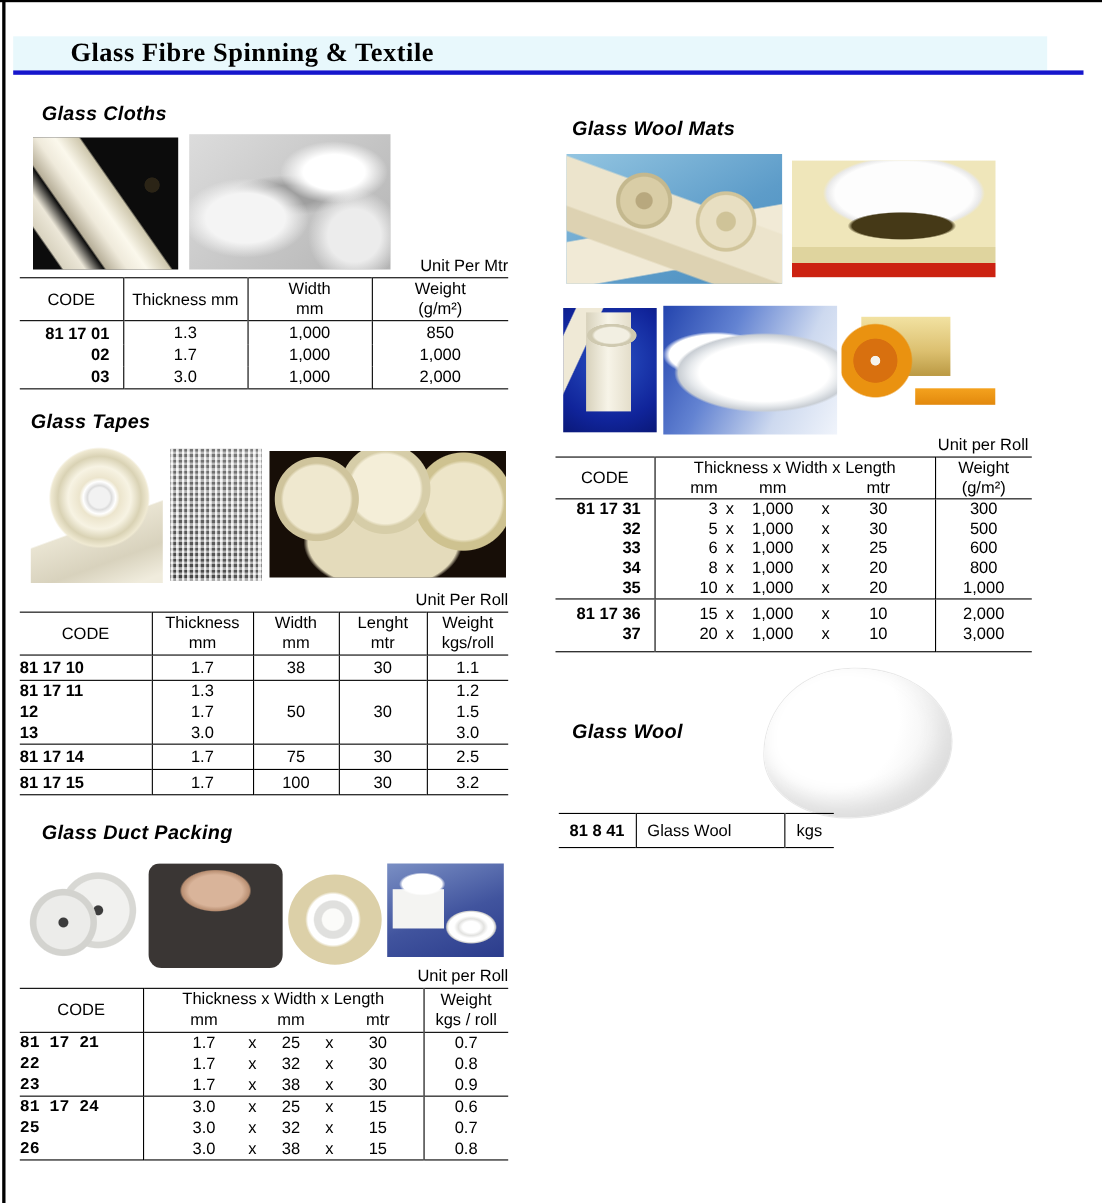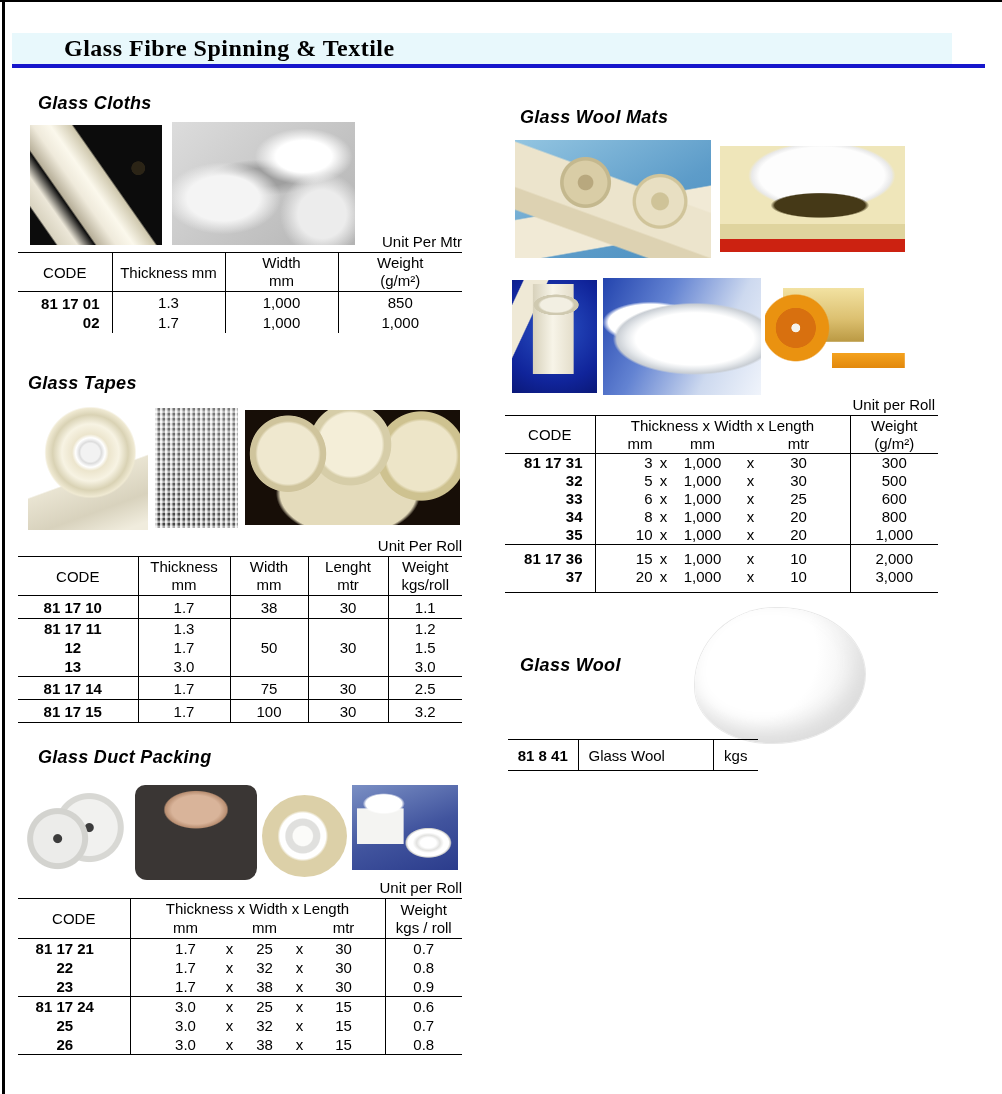--- a/index.html
+++ b/index.html
@@ -21,22 +21,22 @@
   table.tbl{position:absolute;border-collapse:collapse;table-layout:fixed;font-size:15px;color:#000;}
   .tbl th,.tbl td{border-left:1.5px solid #000;padding:0;text-align:center;vertical-align:middle;
       font-weight:normal;font-size:15px;}
   .tbl th:first-child,.tbl td:first-child{border-left:none;}
   tr.topline{border-top:1.5px solid #000;}
   tr.botline{border-bottom:1.5px solid #000;}
   .hl{line-height:18px;}
   td.code,th.code{font-weight:bold;}
   .code div{line-height:19px;}
   .cloths .code{text-align:right;padding-right:12px;}
-  .tapes .code{text-align:center;padding-right:10px;}
-  .duct .code{text-align:center;padding-right:18px;}
+  .tapes .code{text-align:left;padding-right:10px;}
+  .duct .code{text-align:left;padding-right:18px;font-family:Liberation Mono, monospace;}
   .wool .code{text-align:right;padding-right:12px;}
   .stack div{line-height:19px;}
   .wool .stack div{line-height:18px;}
   .padv{padding:3px 0;}
 
   
   .dims-line{display:flex;height:19px;line-height:19px;}
   .duct .dims-line{padding-left:24px;}
   .d-t{width:62px;text-align:center;}
   .d-x{width:26px;text-align:center;}
@@ -164,20 +164,26 @@
       <td>1.3</td>
       <td>1,000</td>
       <td>850</td>
     </tr>
     <tr style="height:20px;">
       <td class="code">02</td>
       <td>1.7</td>
       <td>1,000</td>
       <td>1,000</td>
     </tr>
+    <tr class="botline" style="height:21px;">
+      <td class="code">03</td>
+      <td>3.0</td>
+      <td>1,000</td>
+      <td>2,000</td>
+    </tr>
   </tbody>
     </table>
 
   <div class="sec-heading" style="left:28px;top:373px;">Glass Tapes</div>
   <div class="photo ph-tape-roll" style="left:28px;top:405px;width:120px;height:125px;"></div>
   <div class="photo ph-tape-mesh" style="left:155px;top:408px;width:83px;height:120px;"></div>
   <div class="photo ph-tape-group" style="left:245px;top:410px;width:215px;height:115px;"></div>
   <div class="unit-note" style="left:332px;top:537px;width:130px;">Unit Per Roll</div>
 
   <table class="tbl tapes" style="left:18px;top:556px;width:444px;">

